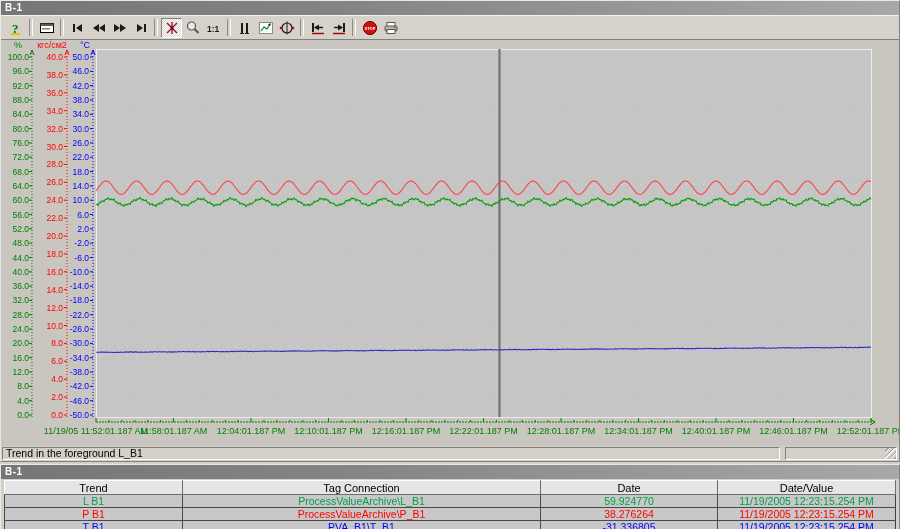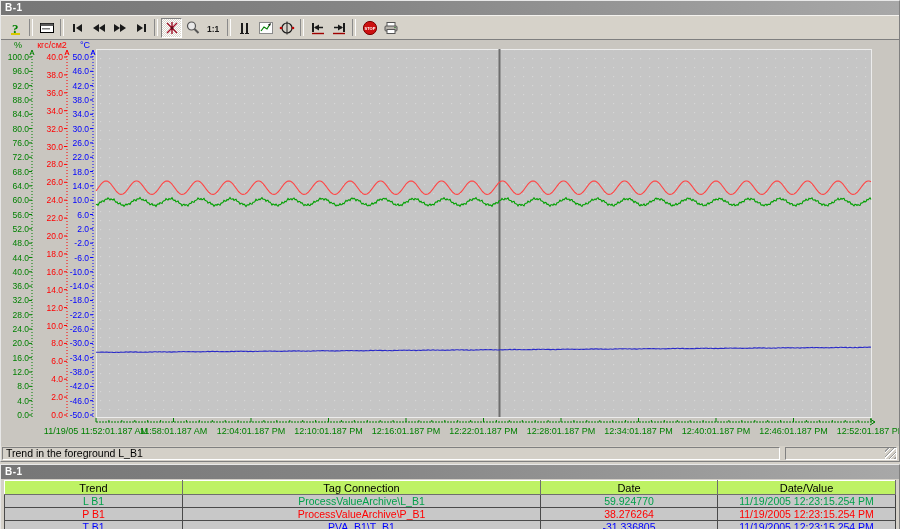--- a/index.html
+++ b/index.html
@@ -48,21 +48,21 @@
   .status-panel.aux{width:112px;position:relative;}
   .resize-grip{
     position:absolute;right:0;bottom:0;width:11px;height:11px;
     background:repeating-linear-gradient(135deg,transparent 0 2px,#9a9a9a 2px 3px,#ffffff 3px 4px);
   }
   
   .gap{height:2px;background:#d4d0c8;}
   .table-wrap{padding:1px 3px 0 3px;}
   table.trendtable{border-collapse:collapse;width:100%;table-layout:fixed;border:1px solid #404040;}
   table.trendtable th{
-    background:#bef264;font-weight:normal;font-size:11px;height:13px;
+    background:#e5e5e5;font-weight:normal;font-size:11px;height:13px;
     border:1px solid;border-color:#ffffff #6e6e6e #6e6e6e #ffffff;
     padding:0;text-align:center;overflow:hidden;white-space:nowrap;
   }
   table.trendtable td{
     background:#c8c8c8;font-size:10.5px;height:12px;
     border-left:1px solid #4a4a4a;border-top:1px solid #4a4a4a;
     padding:0;text-align:center;overflow:hidden;white-space:nowrap;
   }
   col.c-trend{width:178px;} col.c-tag{width:358px;} col.c-val{width:177px;} col.c-dt{width:auto;}
 </style>

